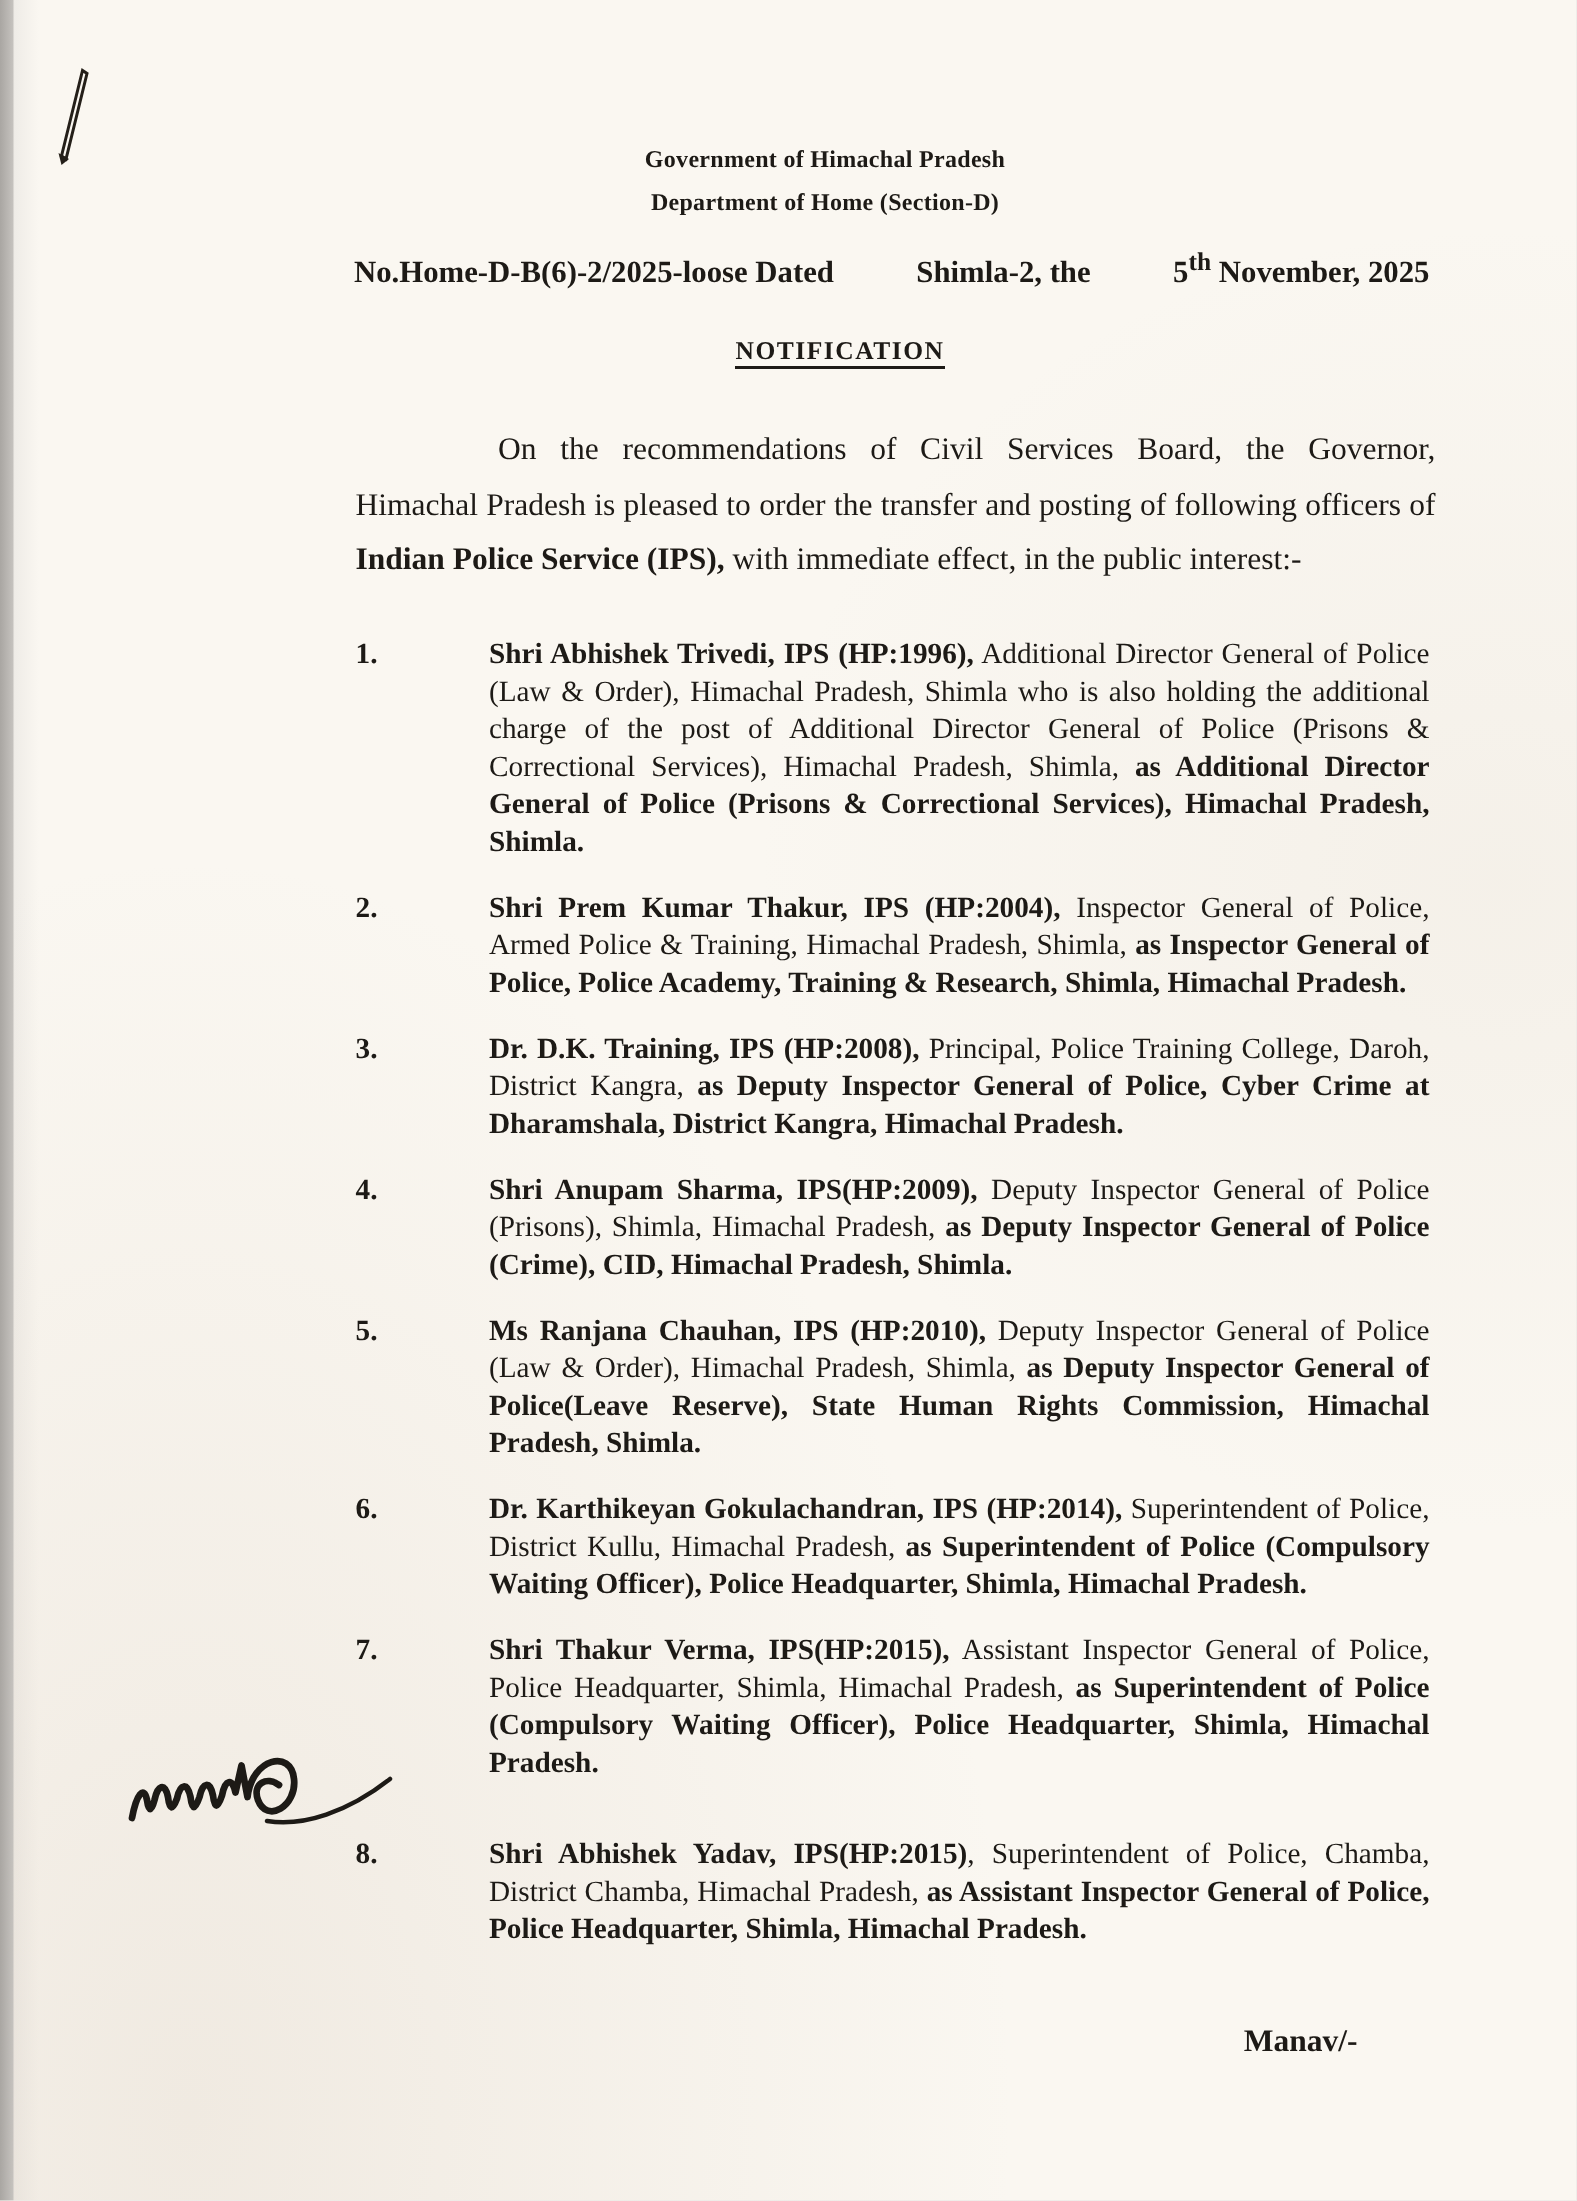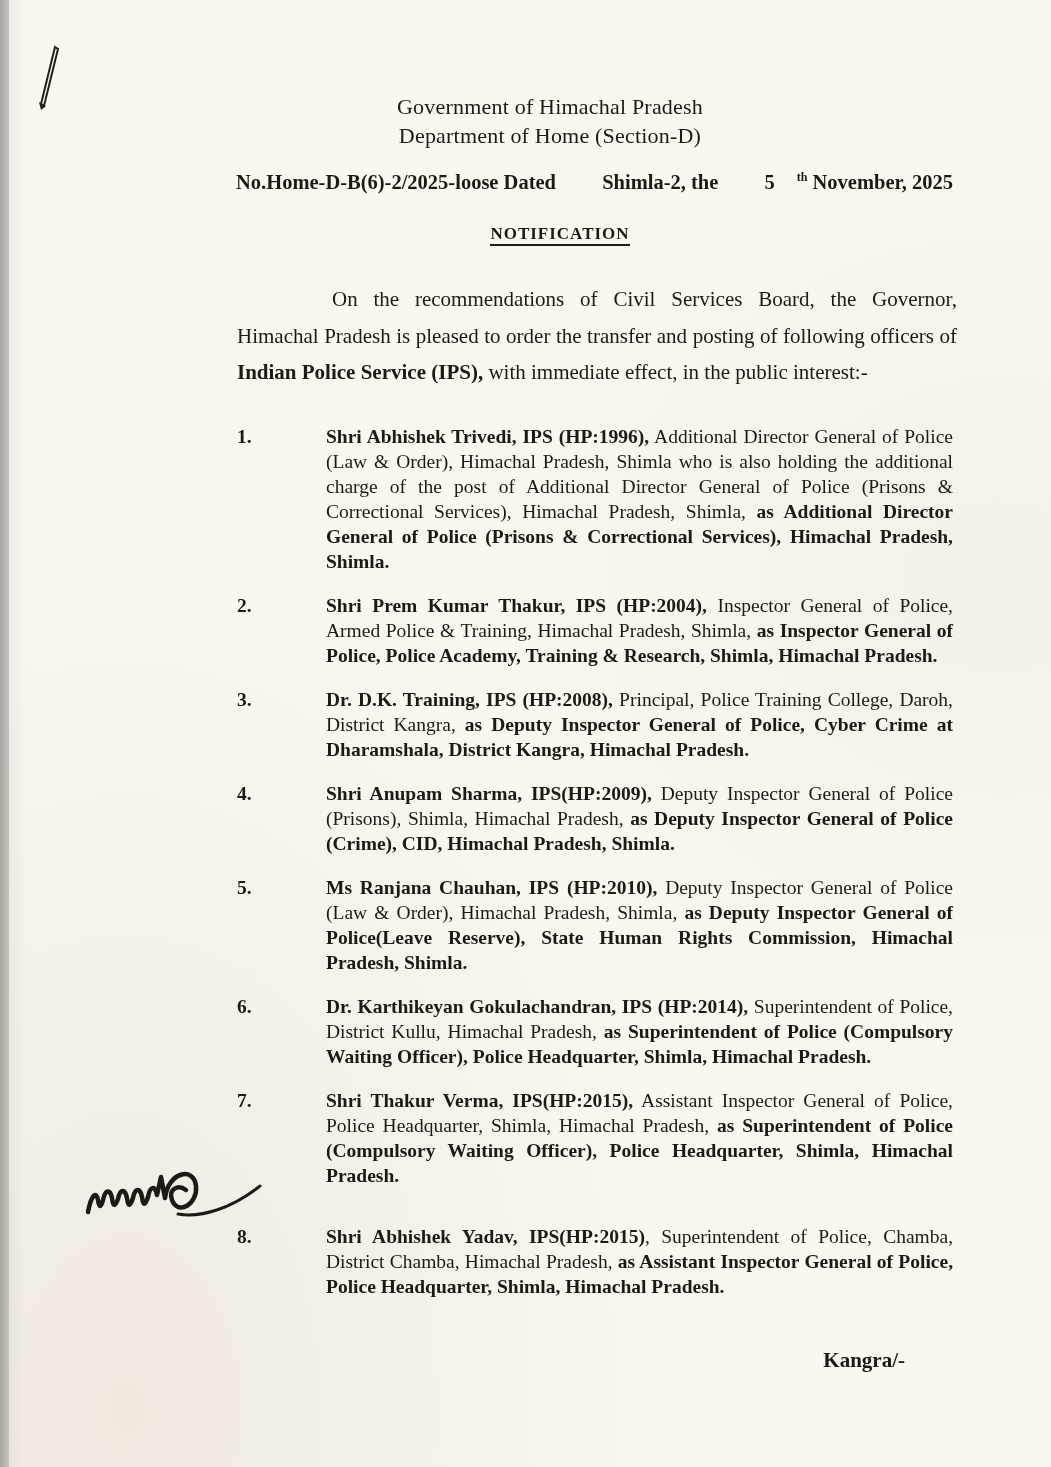--- a/index.html
+++ b/index.html
@@ -33,40 +33,39 @@
     position: absolute;
     left: 28px;
     top: 42px;
   }
   .doc-header {
     position: absolute;
     top: 92px;
     left: 50px;
     width: 1000px;
     text-align: center;
-    font-weight: normal;
-    font-size: 22px;
+    font-weight: bold;
+    font-size: 16px;
     line-height: 29px;
     letter-spacing: 0.2px;
   }
   .ref-line {
     position: absolute;
     top: 171px;
     left: 236px;
     width: 717px;
     display: flex;
     justify-content: space-between;
     font-weight: bold;
     font-size: 20.5px;
     white-space: nowrap;
   }
   .ref-line sup {
-    font-size: 12px;
+    font-size: 17px;
     line-height: 0;
-    margin-left: 22px;
   }
   .notif-title {
     position: absolute;
     top: 224px;
     left: 50px;
     width: 1020px;
     text-align: center;
   }
   .notif-title span {
     font-weight: bold;
@@ -183,21 +182,21 @@
     <div class="item gap-lg">
       <div class="num">7.</div>
       <div class="itext"><b>Shri Thakur Verma, IPS(HP:2015),</b><span> Assistant Inspector General of Police, Police Headquarter, Shimla, Himachal Pradesh, </span><b>as Superintendent of Police (Compulsory Waiting Officer), Police Headquarter, Shimla, Himachal Pradesh.</b></div>
     </div>
     <div class="item">
       <div class="num">8.</div>
       <div class="itext"><b>Shri Abhishek Yadav, IPS(HP:2015)</b><span>, Superintendent of Police, Chamba, District Chamba, Himachal Pradesh, </span><b>as Assistant Inspector General of Police, Police Headquarter, Shimla, Himachal Pradesh.</b></div>
     </div>
   </div>
 
-  <div class="contd">Kangra/-</div>
+  <div class="contd">Manav/-</div>
 
   <svg class="signature" width="185" height="100" viewBox="0 0 185 100">
     <path d="M6,66
              C9,50 14,44 16,54
              C17,62 19,62 21,54
              C23,44 28,42 30,52
              C31,61 33,61 36,53
              C38,43 43,42 45,52
              C46,61 48,61 51,52
              C53,42 58,41 60,51

